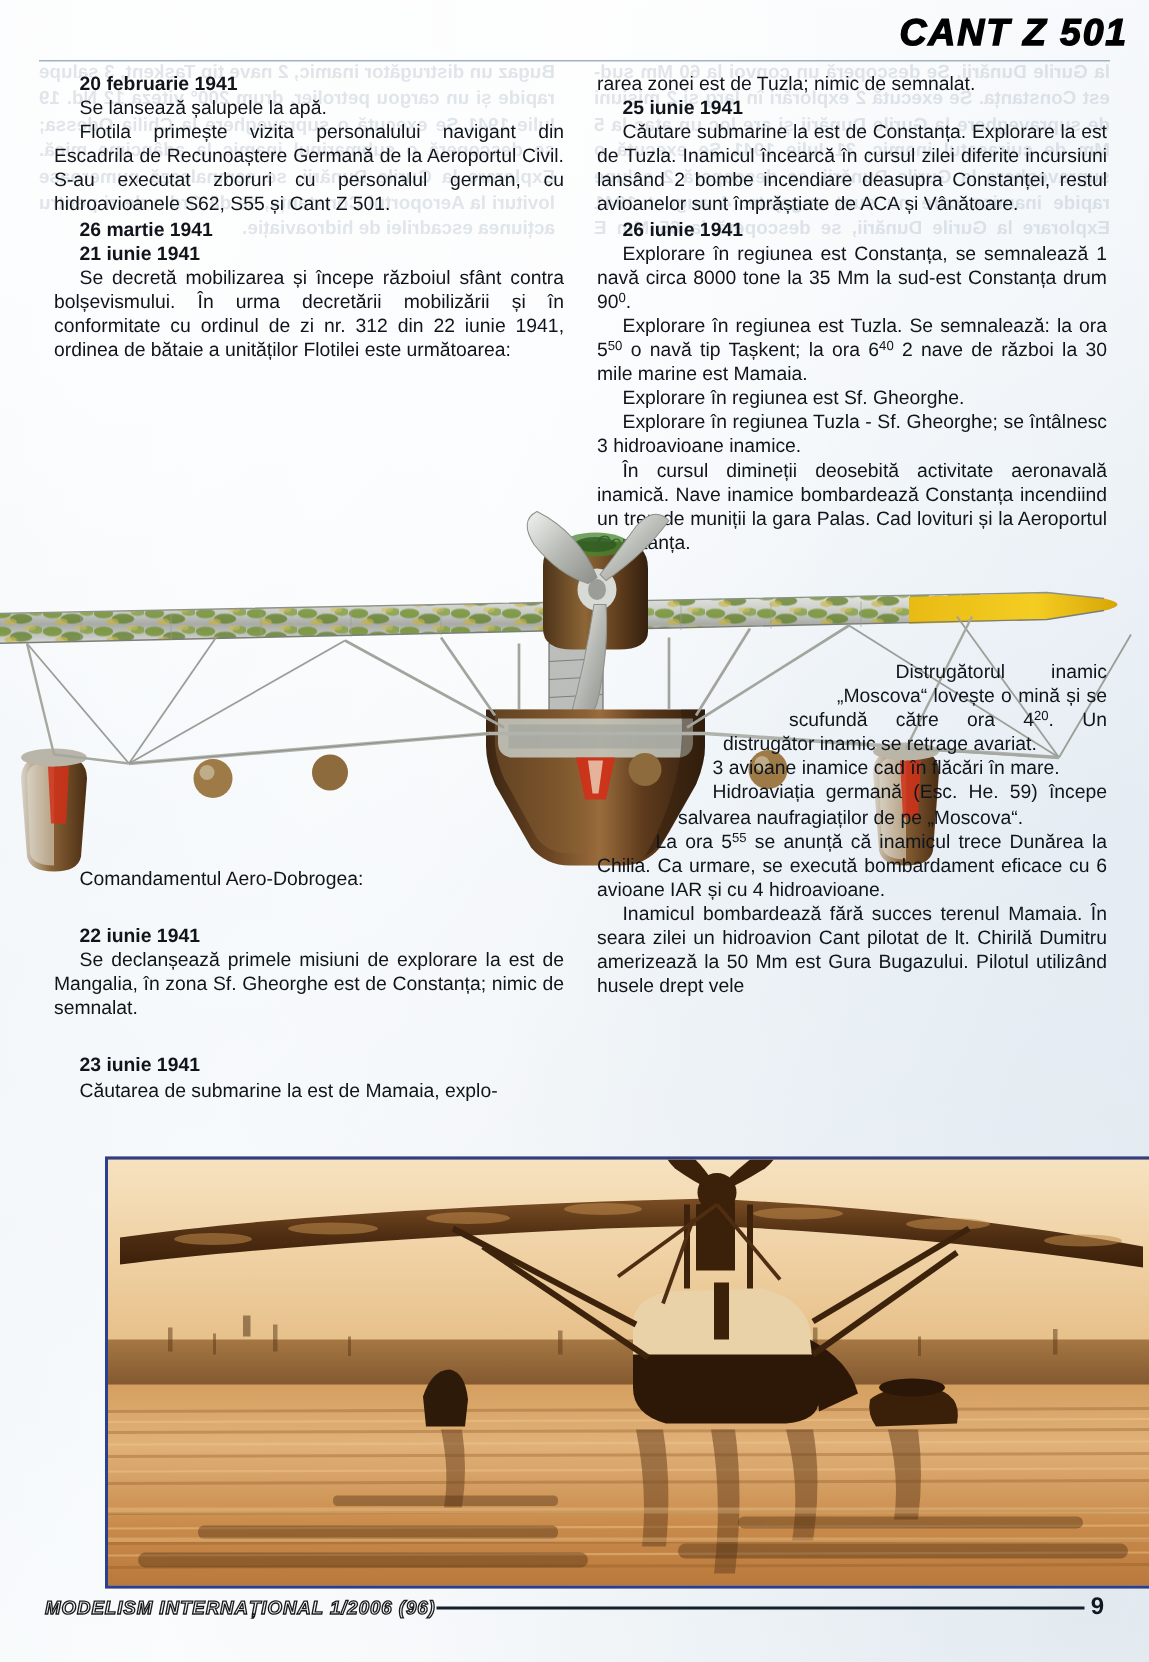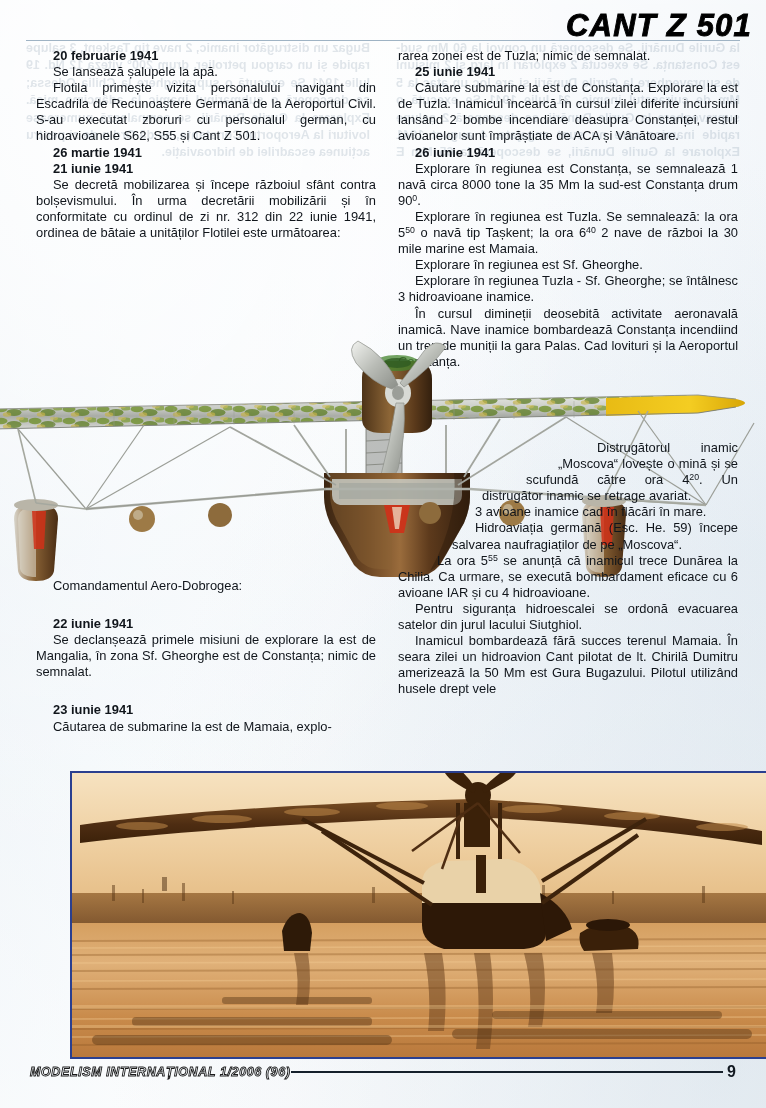--- a/index.html
+++ b/index.html
@@ -46,21 +46,21 @@
     pointer-events: none;
     overflow: hidden;
     font-weight: 600;
   }
 
   
   #masthead {
     position: absolute;
     right: 14px;
     top: 8px;
-    font-size: 31px;
+    font-size: 25px;
     font-weight: bold;
     font-style: italic;
     letter-spacing: 1.2px;
     white-space: nowrap;
   }
   #masthead .seg {
     -webkit-text-stroke: 0.9px currentColor;
     color: inherit;
   }
   .mh-cant { color: #1b4fd8; }
@@ -404,21 +404,20 @@
     <div id="wrap-shim-d" class="shim"></div>
     <div id="wrap-shim-e" class="shim"></div>
     <div id="wrap-shim-f" class="shim"></div>
     <div id="wrap-shim-g" class="shim"></div>
     <div id="wrap-shim-h" class="shim"></div>
 
     <p><span>Distrugătorul inamic „Moscova“ lovește o mină și se scufundă către ora 4</span><sup>20</sup><span>. Un distrugător inamic se retrage avariat.</span></p>
     <p>3 avioane inamice cad în flăcări în mare.</p>
     <p>Hidroaviația germană (Esc. He. 59) începe salvarea naufragiaților de pe „Moscova“.</p>
     <p><span>La ora 5</span><sup>55</sup><span> se anunță că inamicul trece Dunărea la Chilia. Ca urmare, se execută bombardament eficace cu 6 avioane IAR și cu 4 hidroavioane.</span></p>
-    <p>Pentru siguranța hidroescalei se ordonă evacuarea satelor din jurul lacului Siutghiol.</p>
     <p>Inamicul bombardează fără succes terenul Mamaia. În seara zilei un hidroavion Cant pilotat de lt. Chirilă Dumitru amerizează la 50 Mm est Gura Bugazului. Pilotul utilizând husele drept vele</p>
   </div>
 
   <div id="col-left-lower">
     <p>Comandamentul Aero-Dobrogea:</p>
     <p class="date">22 iunie 1941</p>
     <p>Se declanșează primele misiuni de explorare la est de Mangalia, în zona Sf. Gheorghe est de Constanța; nimic de semnalat.</p>
     <p class="date">23 iunie 1941</p>
     <p>Căutarea de submarine la est de Mamaia, explo-</p>
   </div>

